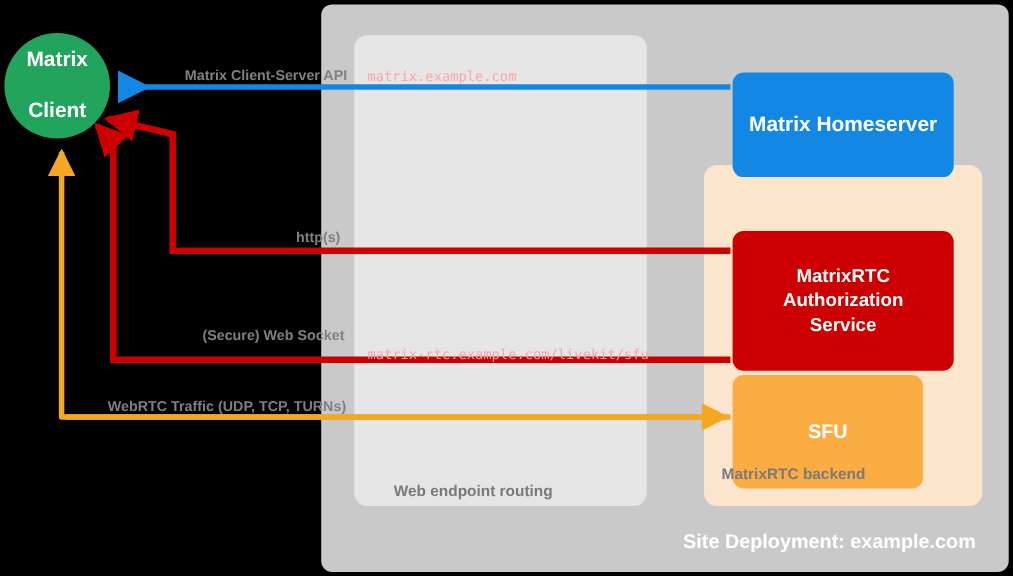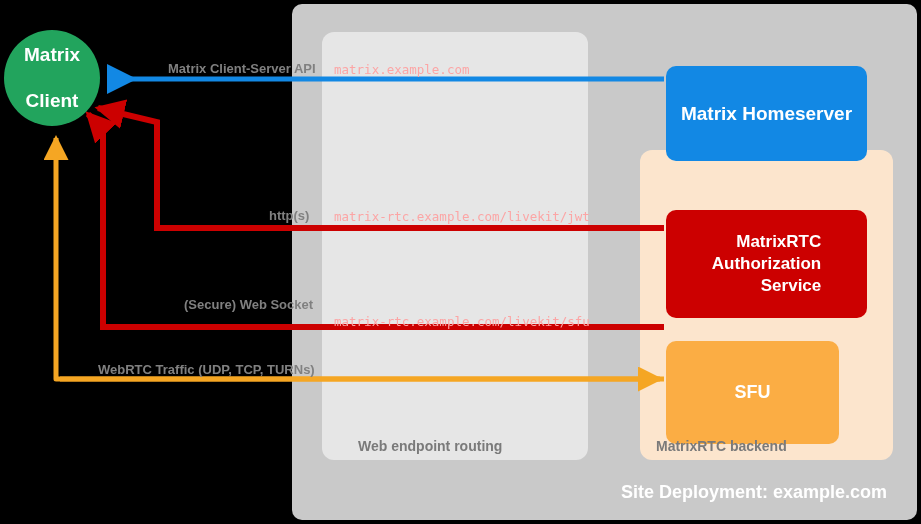--- a/index.html
+++ b/index.html
@@ -86,44 +86,43 @@
     top: 32px;
     width: 201px;
     height: 95px;
     background: #1288e4;
     font-size: 19px;
   }
   .box-auth {
     left: 666px;
     top: 176px;
     width: 201px;
-    height: 108px;
+    height: 127px;
     background: #cc0000;
     font-size: 17px;
     line-height: 1.3;
-    text-align: right;
   }
   .box-sfu {
     left: 666px;
     top: 307px;
     width: 173px;
     height: 103px;
     background: #fbad४4;
     background: #fbad44;
     font-size: 18px;
   }
   
   .panel-caption {
     position: absolute;
     font-weight: bold;
     font-size: 14px;
     color: #7a7a7a;
   }
   .cap-web { left: 338px; top: 438px; margin-left: 20px; }
-  .cap-rtc { left: 656px; top: 438px; }
+  .cap-rtc { left: 656px; top: 422px; }
   .site-caption {
     position: absolute;
     left: 621px;
     top: 482px;
     font-weight: bold;
     font-size: 18px;
     color: #ffffff;
   }
   .url-label {
     position: absolute;
@@ -208,21 +207,20 @@
       <div>Authorization</div>
       <div>Service</div>
     </div>
   </div>
 
   <div class="box box-sfu">
     <span>SFU</span>
   </div>
 
   <div class="url-label url-hs">matrix.example.com</div>
-  <div class="url-label url-jwt">matrix-rtc.example.com/livekit/jwt</div>
   <div class="url-label url-sfu">matrix-rtc.example.com/livekit/sfu</div>
 
   <div class="edge-label lbl-csapi">Matrix Client-Server API</div>
   <div class="edge-label lbl-https">http(s)</div>
   <div class="edge-label lbl-ws">(Secure) Web Socket</div>
   <div class="edge-label lbl-webrtc">WebRTC Traffic (UDP, TCP, TURNs)</div>
 
   <div class="panel-caption cap-web">Web endpoint routing</div>
   <div class="panel-caption cap-rtc">MatrixRTC backend</div>
 

